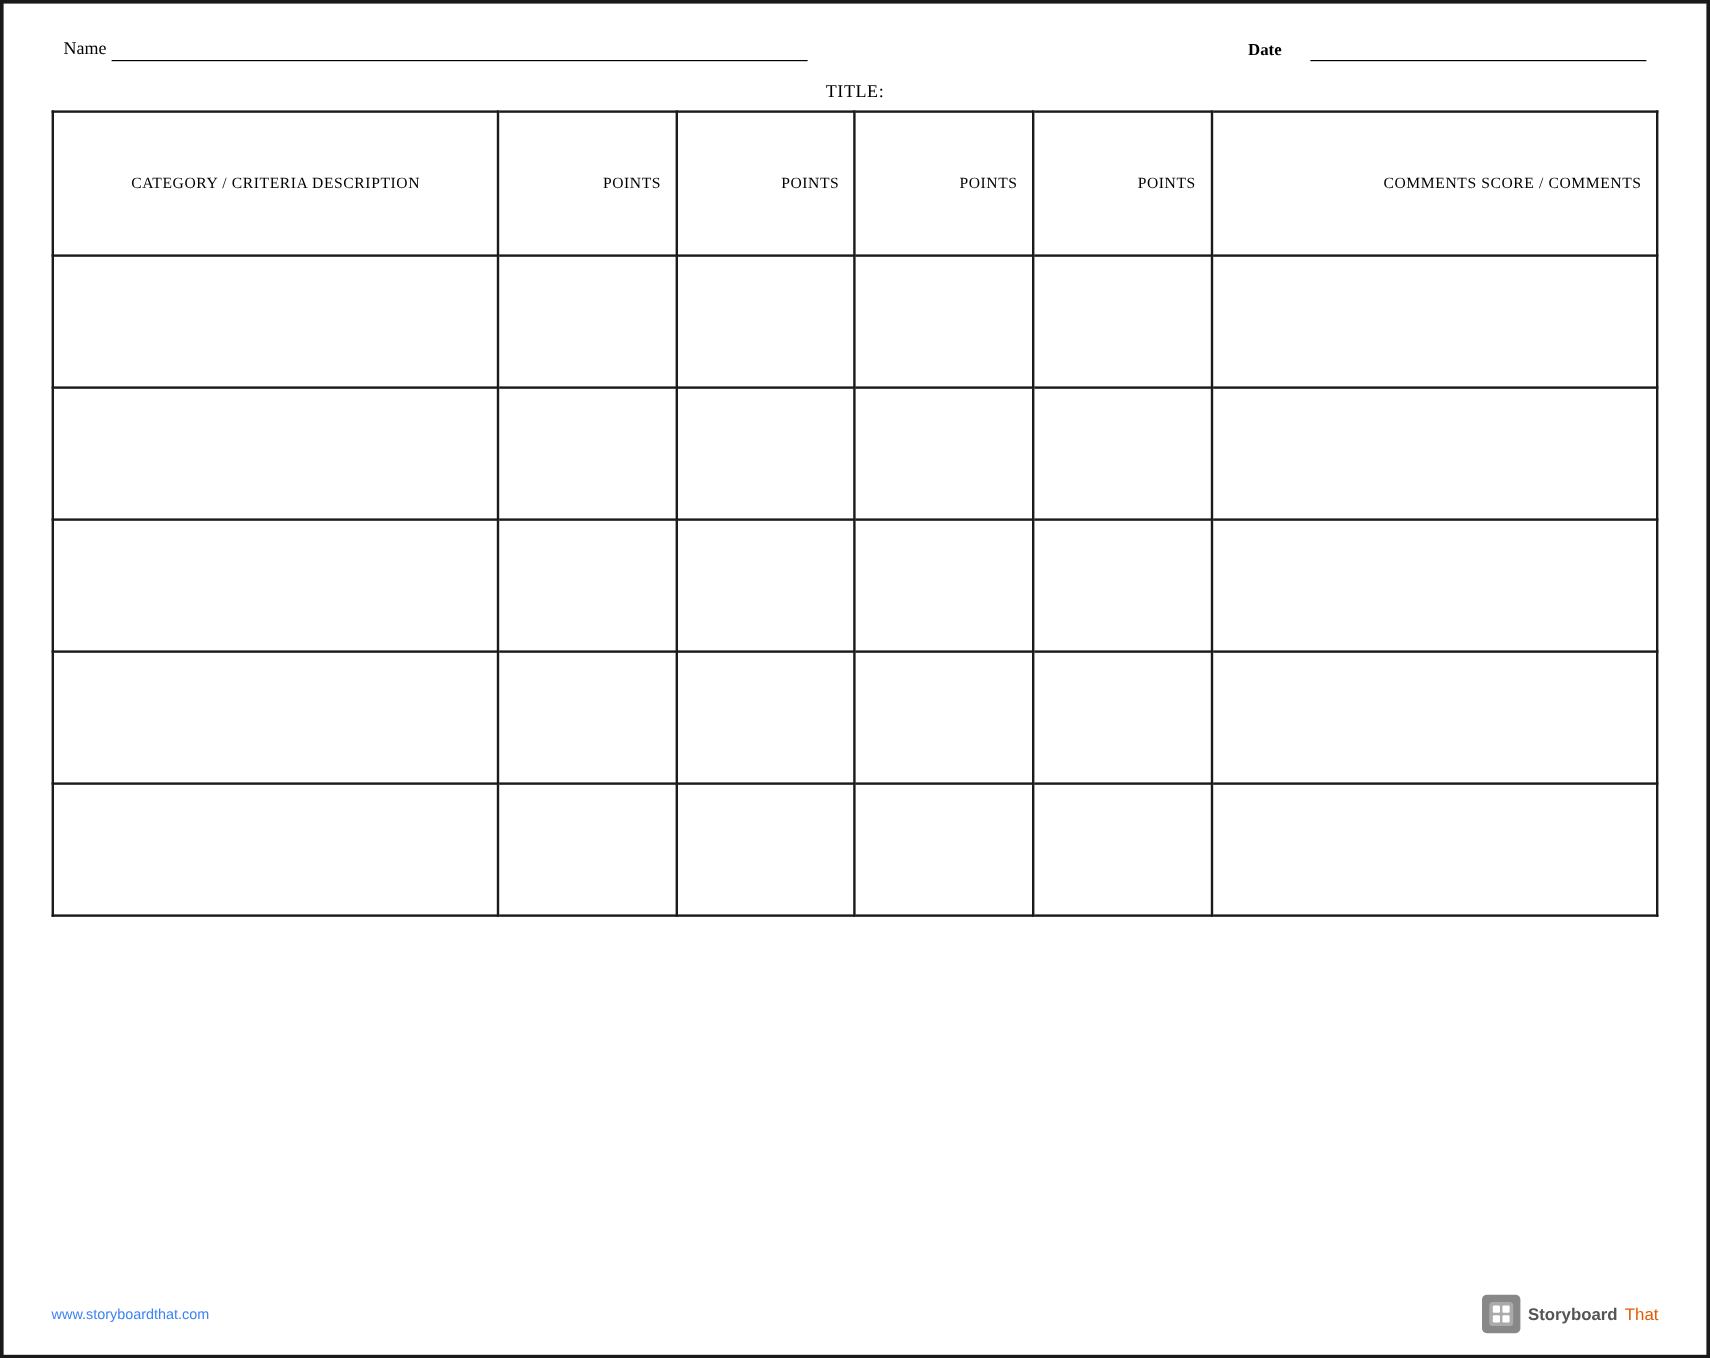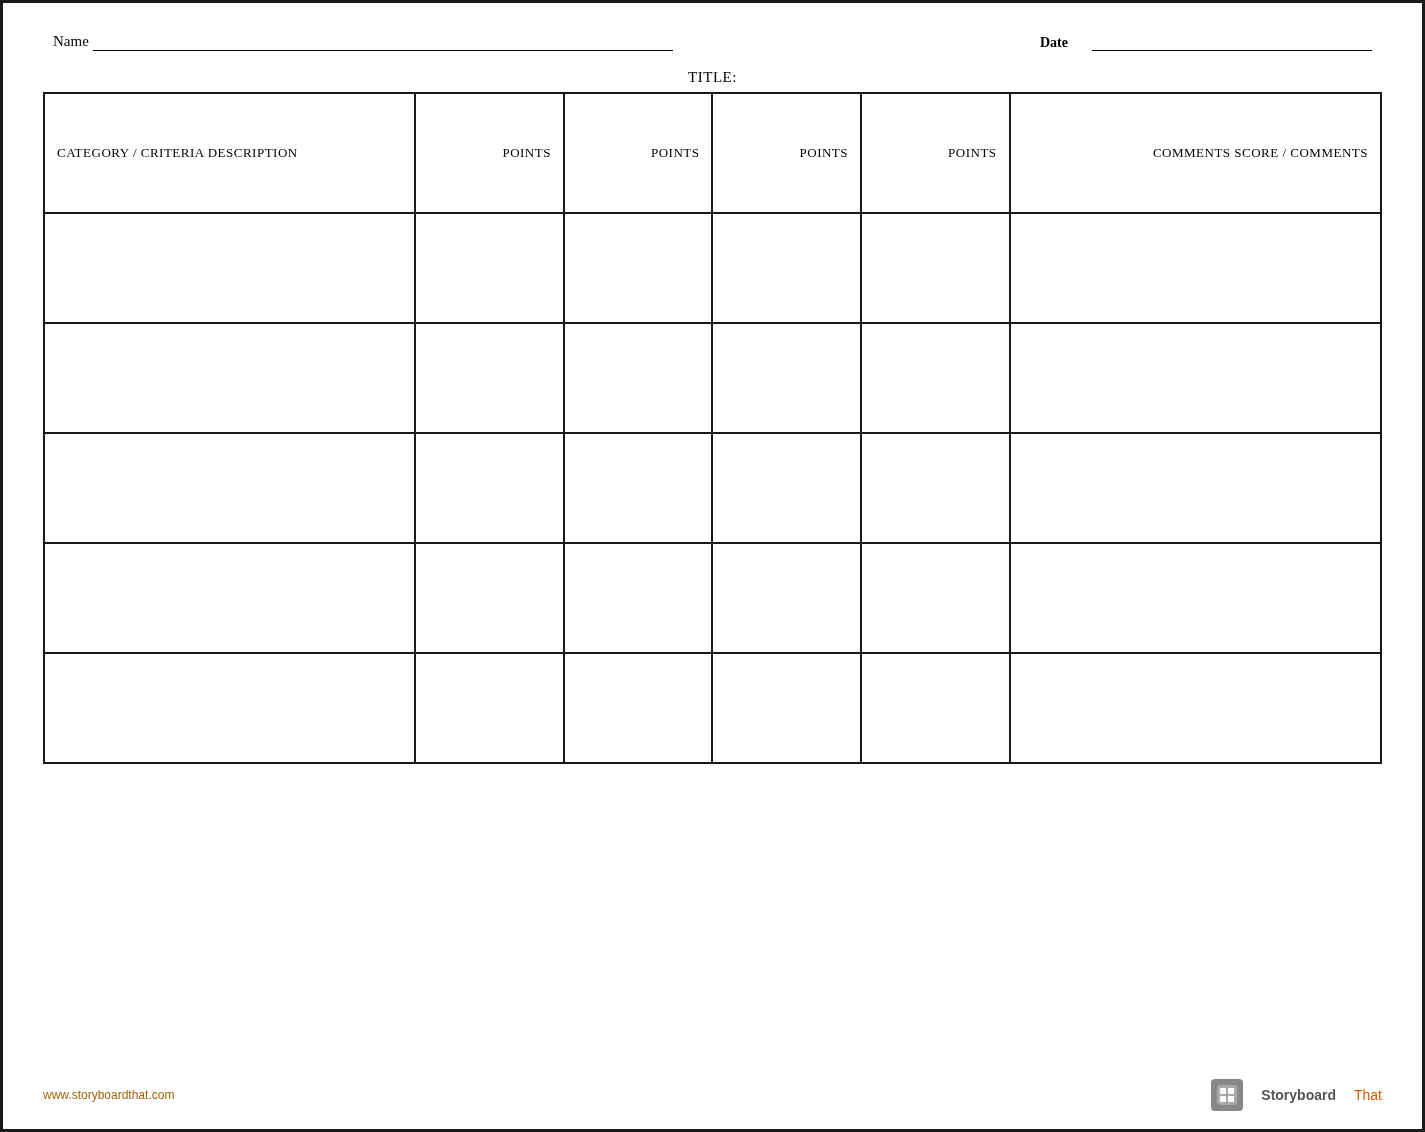--- a/index.html
+++ b/index.html
@@ -93,21 +93,21 @@
     }
 
     .rubric-table thead tr th {
       height: 120px;
       font-size: 13px;
       font-weight: normal;
       padding: 10px 12px;
     }
 
     .rubric-table thead tr th:first-child {
-      text-align: left;
+      text-align: center;
       width: 25%;
     }
 
     .rubric-table thead tr th.points-col {
       width: 10%;
     }
 
     .rubric-table thead tr th.student-score-col {
       width: 25%;
     }
@@ -123,28 +123,28 @@
       left: 40px;
       right: 40px;
       display: flex;
       justify-content: space-between;
       align-items: center;
     }
 
     .footer-url {
       font-size: 12px;
       font-family: Arial, sans-serif;
-      color: #a16207;
+      color: #3b82f6;
       text-align: right;
     }
 
     .storyboard-logo {
       display: flex;
       align-items: center;
-      gap: 18px;
+      gap: 6px;
       font-size: 14px;
       font-family: Arial, sans-serif;
       font-weight: 600;
       color: #333;
     }
 
     .logo-icon {
       width: 32px;
       height: 32px;
       background: #888;

